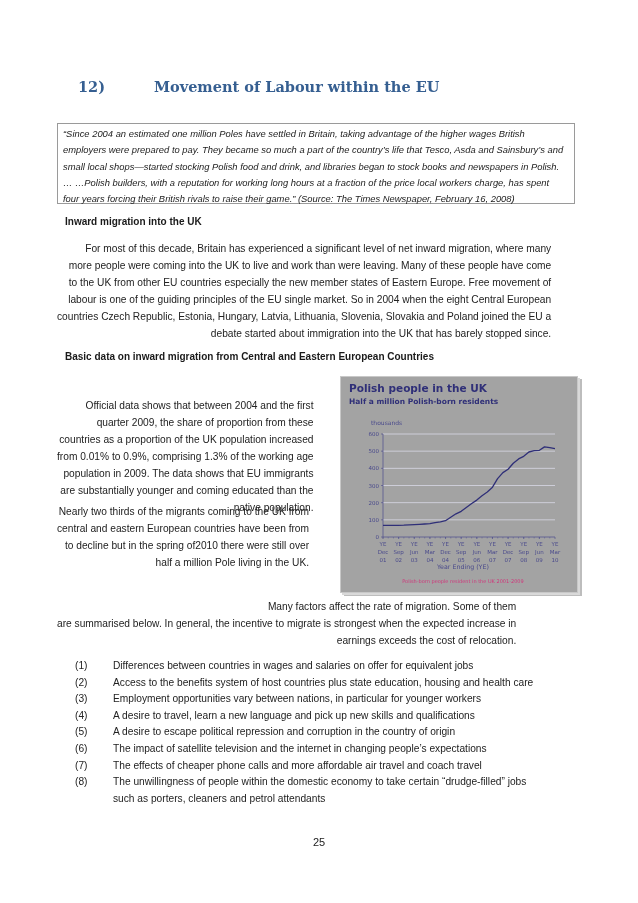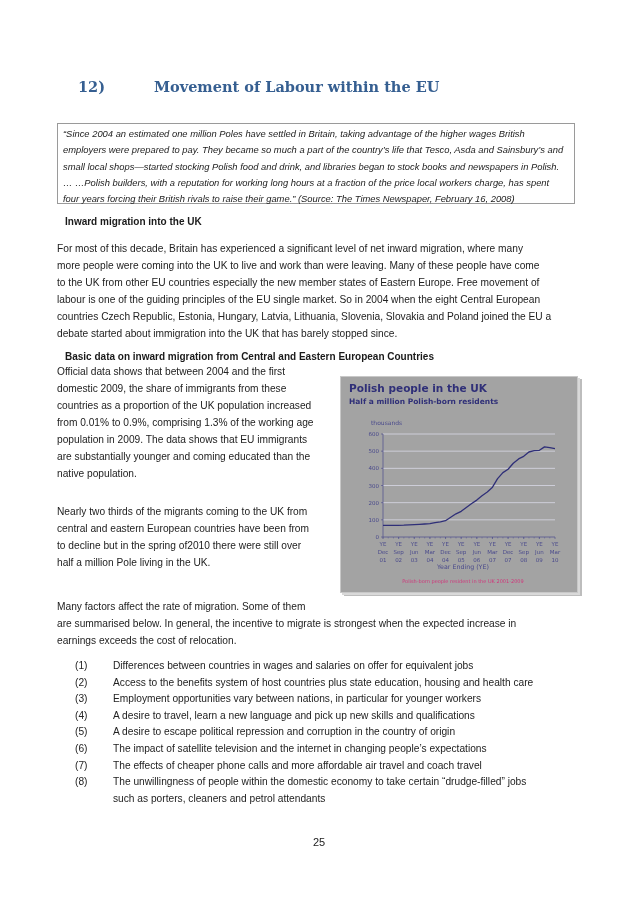--- a/index.html
+++ b/index.html
@@ -10,21 +10,21 @@
   .heading { position: absolute; left: 78px; top: 78px; font-family: "DejaVu Serif", serif;
              font-weight: bold; font-size: 14.5px; color: #365f91; white-space: nowrap; }
   .heading .num { display: inline-block; width: 76px; }
 
   .quote-box { position: absolute; left: 57px; top: 123px; width: 518px; height: 81px;
                border: 1px solid #9a9a9a; padding: 2px 0 8px 5px; box-sizing: border-box;
                font-style: italic; font-size: 9.4px; line-height: 16.3px; color: #222; }
   .quote-box p { margin: 0; white-space: nowrap; }
 
   .subhead { position: absolute; left: 57px; font-weight: bold; font-size: 10px; color: #1a1a1a; white-space: nowrap; padding-left: 8px; }
-  .para { position: absolute; left: 57px; font-size: 10.2px; line-height: 17px; color: #222; }
+  .para { position: absolute; left: 57px; font-size: 10.2px; line-height: 17px; color: #222; text-align: right; }
   .para p { margin: 0; white-space: nowrap; }
 
   .chart-frame { position: absolute; left: 340px; top: 376px; width: 236px; height: 215px;
                  background: #a3a3a3; border: 1px solid #c8c8c8;
                  box-shadow: 2px 2px 0 #d9d9d9, 4px 3px 0 #bdbdbd; }
   .chart-frame svg { display: block; }
 
   .list { position: absolute; left: 75px; top: 658px; font-size: 10.2px; line-height: 16.6px; color: #222; }
   .list-item { display: flex; white-space: nowrap; }
   .list-item .n { width: 38px; }
@@ -52,23 +52,23 @@
   <div class="para" style="top:240px">
     <p>For most of this decade, Britain has experienced a significant level of net inward migration, where many</p>
     <p>more people were coming into the UK to live and work than were leaving. Many of these people have come</p>
     <p>to the UK from other EU countries especially the new member states of Eastern Europe.  Free movement of</p>
     <p>labour is one of the guiding principles of the EU single market. So in 2004 when the eight Central European</p>
     <p>countries Czech Republic, Estonia, Hungary, Latvia, Lithuania, Slovenia, Slovakia and Poland joined the EU a</p>
     <p>debate started about immigration into the UK that has barely stopped since.</p>
   </div>
 
   <div class="subhead" style="top:351px">Basic data on inward migration from Central and Eastern European Countries</div>
-  <div class="para" style="top:363px">
+  <div class="para" style="top:397px">
     <p>Official data shows that between 2004 and the first</p>
-    <p>domestic 2009, the share of immigrants from these</p>
+    <p>quarter 2009, the share of proportion from these</p>
     <p>countries as a proportion of the UK population increased</p>
     <p>from 0.01% to 0.9%, comprising 1.3% of the working age</p>
     <p>population in 2009. The data shows that EU immigrants</p>
     <p>are substantially younger and coming educated than the</p>
     <p>native population.</p>
   </div>
   <div class="para" style="top:503px">
     <p>Nearly two thirds of the migrants coming to the UK from</p>
     <p>central and eastern European countries have been from</p>
     <p>to decline but in the spring of2010 there were still over</p>

